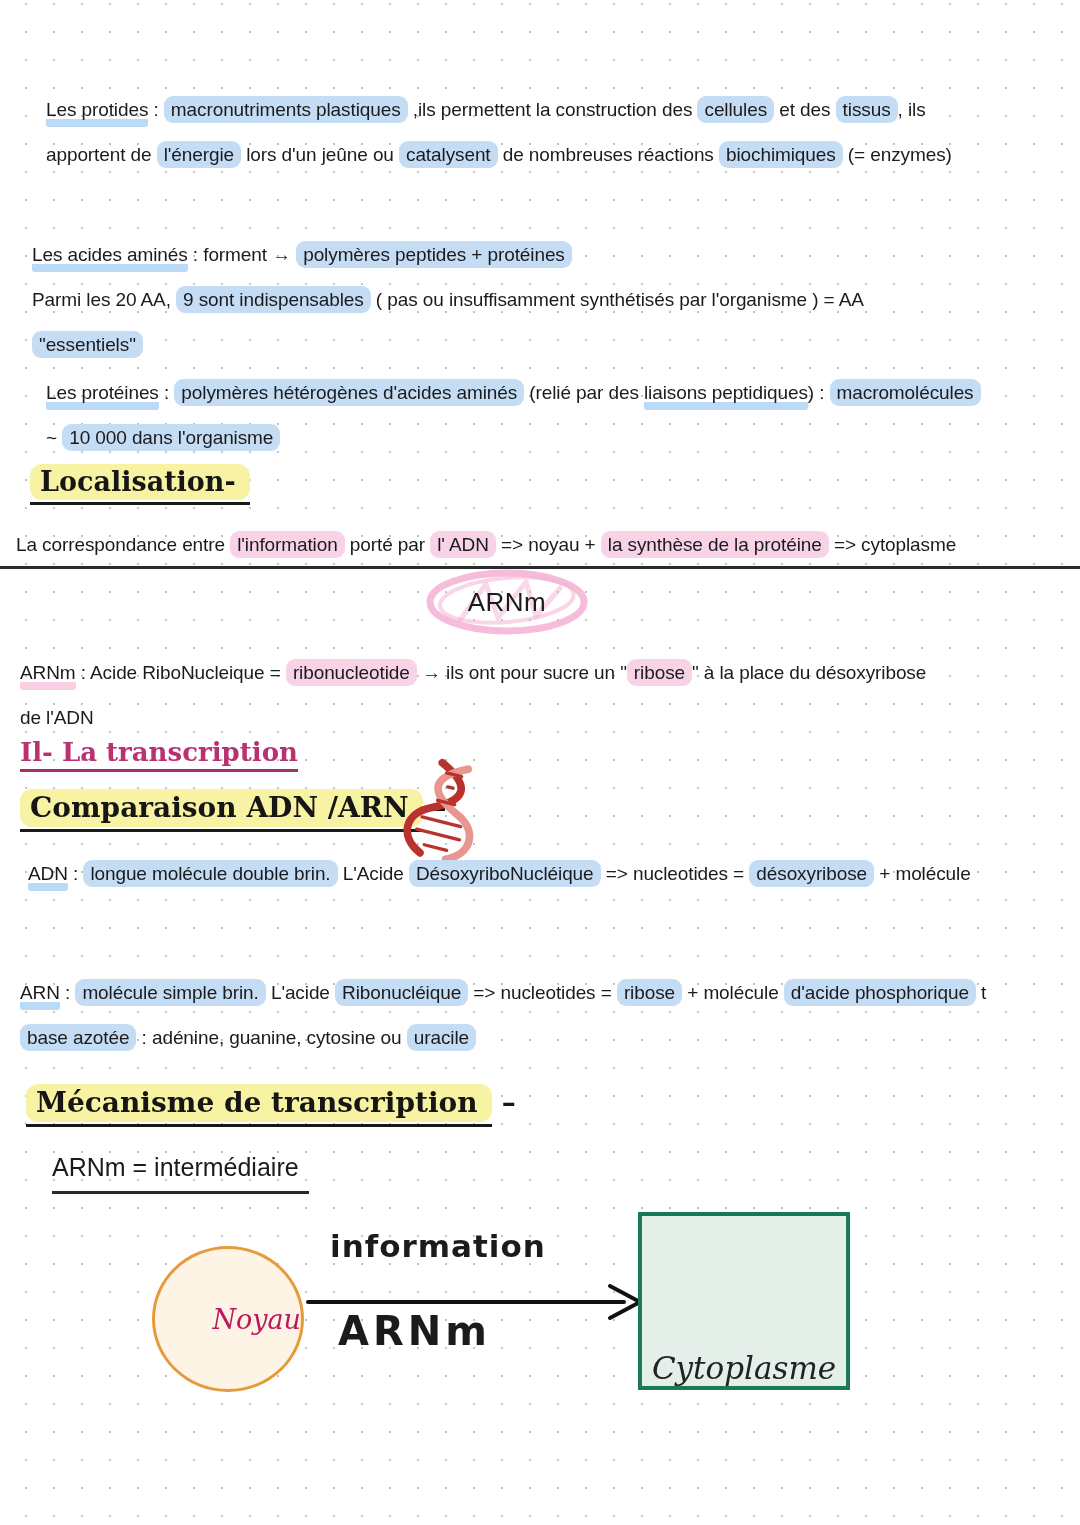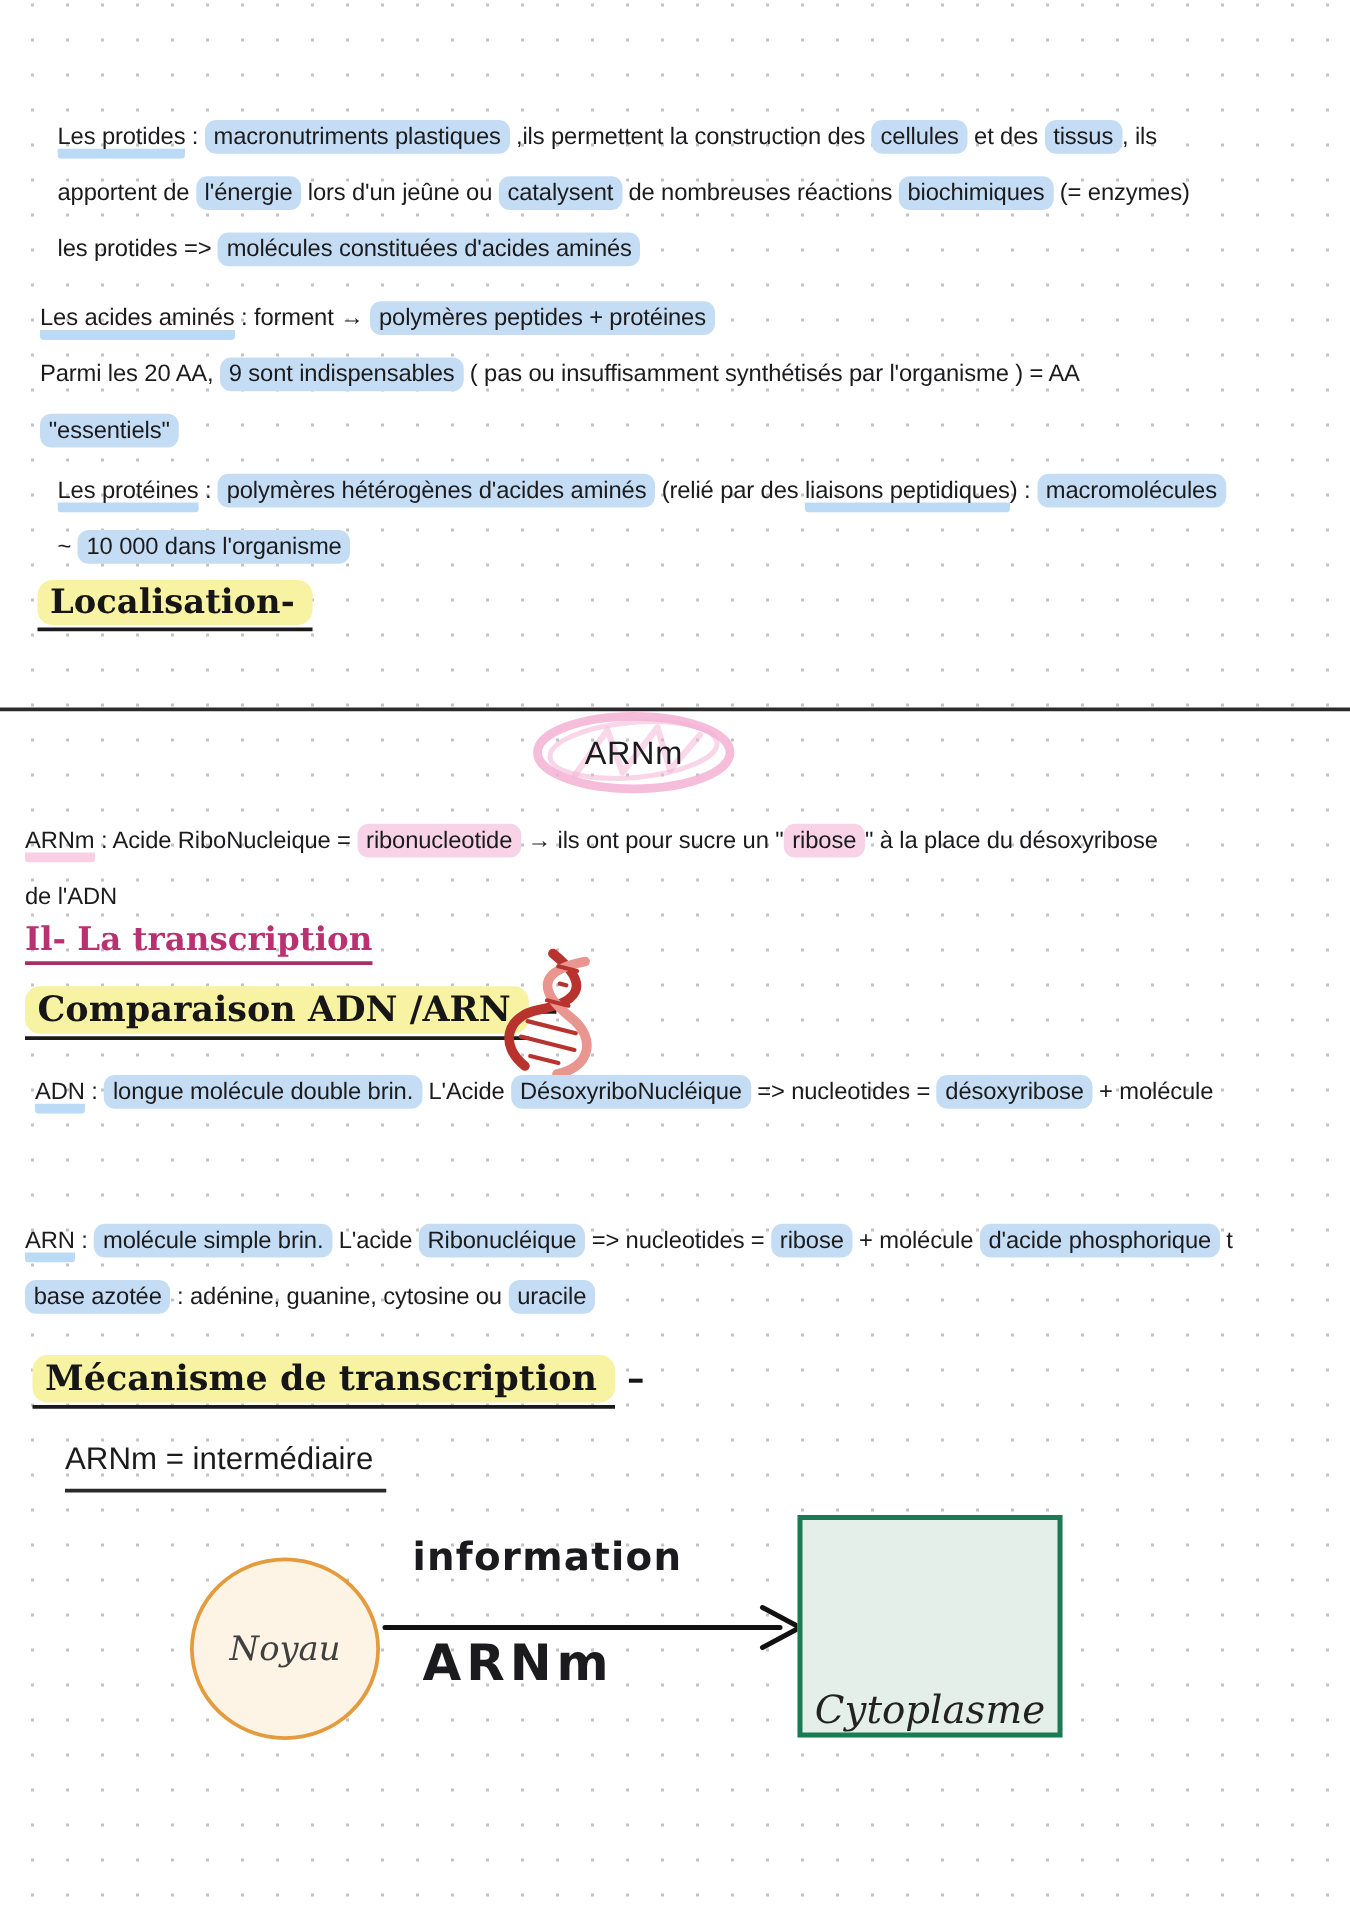--- a/index.html
+++ b/index.html
@@ -45,61 +45,63 @@
   #arnm-circled  { position:absolute; left:424px; top:578px; width:166px; height:48px;
                    line-height:48px; text-align:center; font-size:26px; letter-spacing:0.5px; }
   
   #dna-icon { position:absolute; left:402px; top:758px; }
   
   #arnm-inter { position:absolute; top:1153px; left:52px; font-size:25px;
                 display:inline-block; border-bottom:3px solid #2a2a2a; padding:0 10px 9px 0; }
   
   #nucleus { position:absolute; left:152px; top:1246px; width:146px; height:140px;
              border:3px solid #e49b3d; border-radius:50%; background:#fdf4e5;
-             display:flex; align-items:center; justify-content:center;
-             font-family:"DejaVu Serif", serif; font-style:italic; font-size:27px; color:#404040; }
+             display:flex; align-items:center; justify-content:flex-end;
+             font-family:"DejaVu Serif", serif; font-style:italic; font-size:27px; color:#be185d; }
   #flow-arrow { position:absolute; left:302px; top:1280px; }
   #info-label { position:absolute; left:330px; top:1228px; font-size:31px; font-weight:700;
                 font-family:"DejaVu Sans", sans-serif; letter-spacing:1px; }
   #arnm-label { position:absolute; left:338px; top:1308px; font-size:40px; font-weight:700;
                 font-family:"DejaVu Sans", sans-serif; letter-spacing:4px; }
   #cytobox { position:absolute; left:638px; top:1212px; width:204px; height:170px;
              border:4px solid #1a7a54; background:#e5efe9;
              display:flex; align-items:flex-end; justify-content:center;
              font-family:"DejaVu Serif", serif; font-style:italic; font-size:31px; color:#222; }
 </style>
 </head>
 <body>
 
 <div class="page">
 
 
   <div class="para" id="p-protides">
     <div class="line"><span class="seg ub">Les protides</span><span class="seg n"> : </span><span class="seg hb">macronutriments plastiques</span><span class="seg n"> ,ils permettent la construction des </span><span class="seg hb">cellules</span><span class="seg n"> et des </span><span class="seg hb">tissus</span><span class="seg n">, ils</span></div>
     <div class="line"><span class="seg n">apportent de </span><span class="seg hb">l'énergie</span><span class="seg n"> lors d'un jeûne ou </span><span class="seg hb">catalysent</span><span class="seg n"> de nombreuses réactions </span><span class="seg hb">biochimiques</span><span class="seg n"> (= enzymes)</span></div>
-    <div class="line"><span class="seg n">les protides =&gt; </span><span class="seg hb">molécules constituées d'acides aminés</span></div>
   </div>
 
   <div class="para" id="p-acides">
     <div class="line"><span class="seg ub">Les acides aminés</span><span class="seg n"> : forment → </span><span class="seg hb">polymères peptides + protéines</span></div>
     <div class="line"><span class="seg n">Parmi les 20 AA, </span><span class="seg hb">9 sont indispensables</span><span class="seg n"> ( pas ou insuffisamment synthétisés par l'organisme ) = AA</span></div>
     <div class="line"><span class="seg hb">"essentiels"</span></div>
   </div>
 
   <div class="para" id="p-proteines">
     <div class="line"><span class="seg ub">Les protéines</span><span class="seg n"> : </span><span class="seg hb">polymères hétérogènes d'acides aminés</span><span class="seg n"> (relié par des </span><span class="seg ub">liaisons peptidiques</span><span class="seg n">) : </span><span class="seg hb">macromolécules</span></div>
     <div class="line"><span class="seg n">~ </span><span class="seg hb">10 000 dans l'organisme</span></div>
   </div>
 
   <div class="heading" id="h-localisation">
     <span class="hwrap">
       <span class="hy">Localisation-</span>
     </span>
   </div>
 
+  <div class="para" id="p-corresp">
+    <div class="line"><span class="seg n">La correspondance entre </span><span class="seg hp">l'information</span><span class="seg n"> porté par </span><span class="seg hp">l' ADN</span><span class="seg n"> =&gt; noyau + </span><span class="seg hp">la synthèse de la protéine</span><span class="seg n"> =&gt; cytoplasme</span></div>
+  </div>
   <div id="hr-line"></div>
 
   <svg id="arnm-scribble" width="166" height="68" viewBox="0 0 166 68">
     <ellipse cx="83" cy="34" rx="77" ry="29" fill="none" stroke="#f4b2d5" stroke-width="7" opacity="0.85"></ellipse>
     <ellipse cx="83" cy="32" rx="67" ry="22" fill="none" stroke="#f4b2d5" stroke-width="4" opacity="0.55" transform="rotate(-5 83 34)"></ellipse>
     <path d="M36 52 L62 16 L74 50 L102 14 L112 48 L136 20" fill="none" stroke="#f4b2d5" stroke-width="5" opacity="0.5" stroke-linecap="round" stroke-linejoin="round"></path>
   </svg>
   <div id="arnm-circled">ARNm</div>
 
   <div class="para" id="p-arnm-def">

